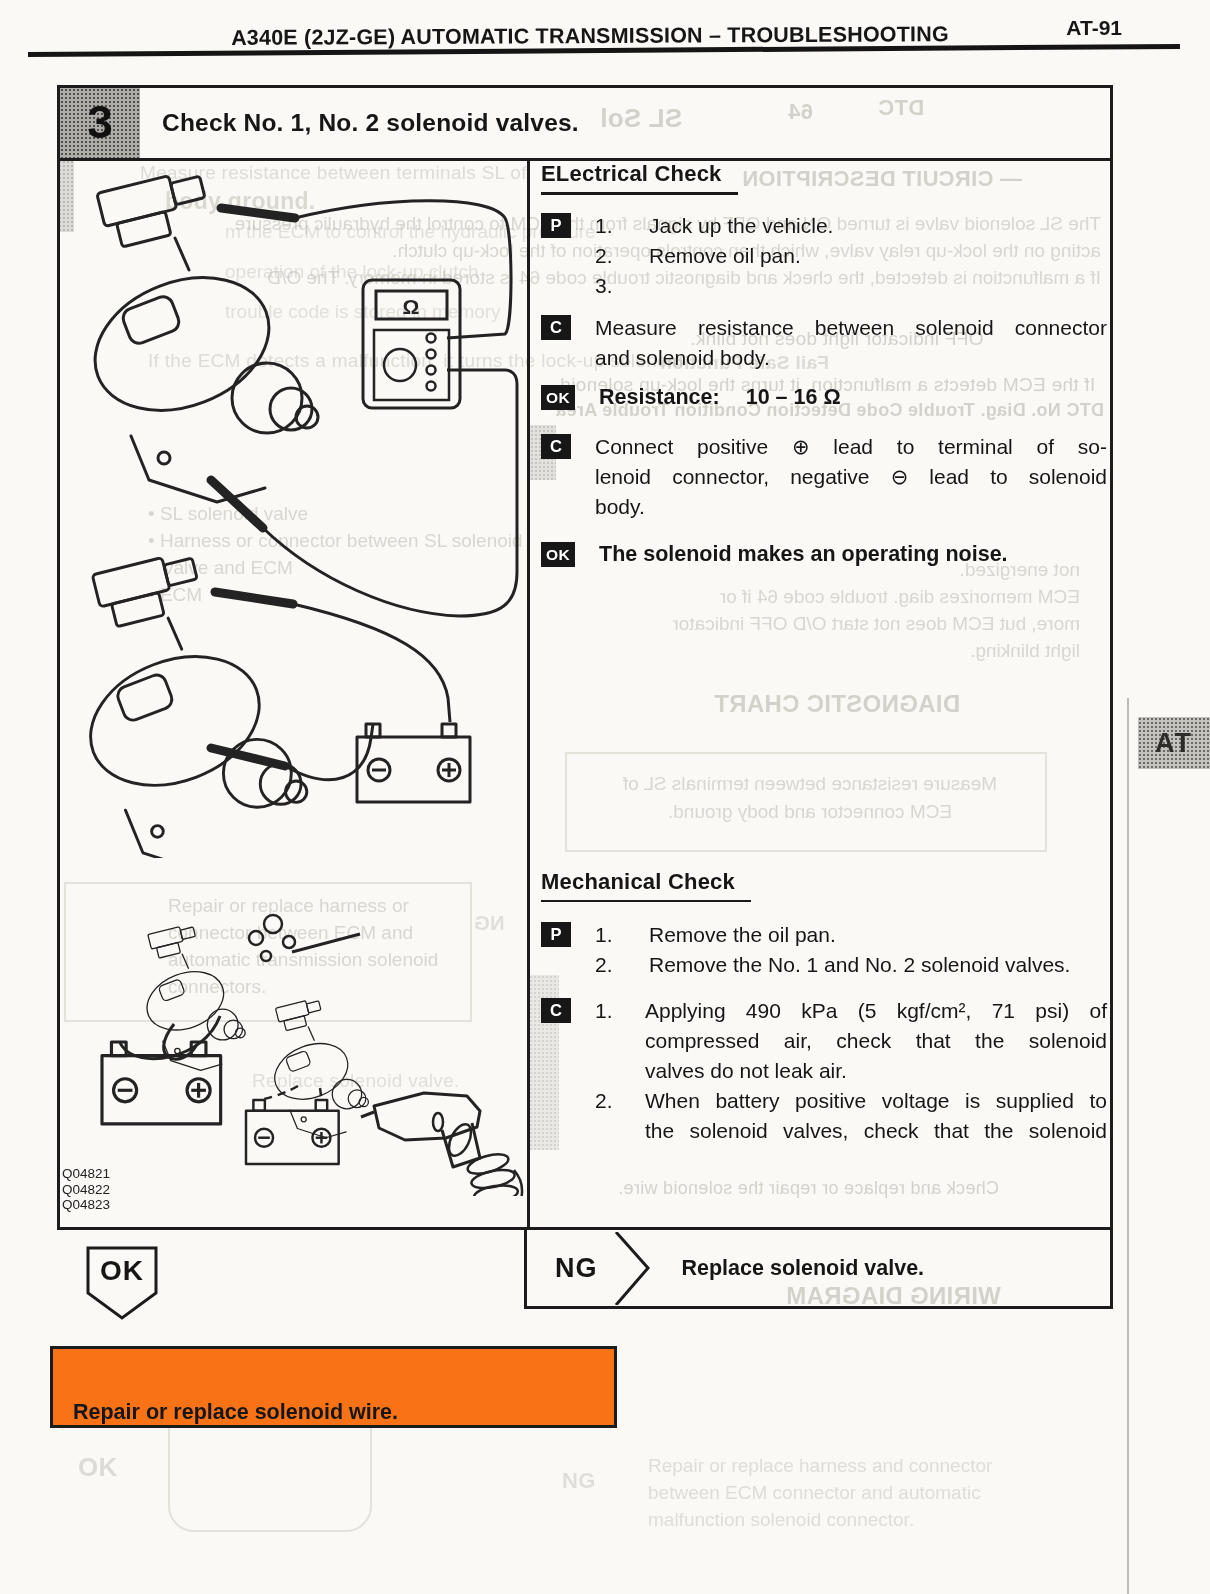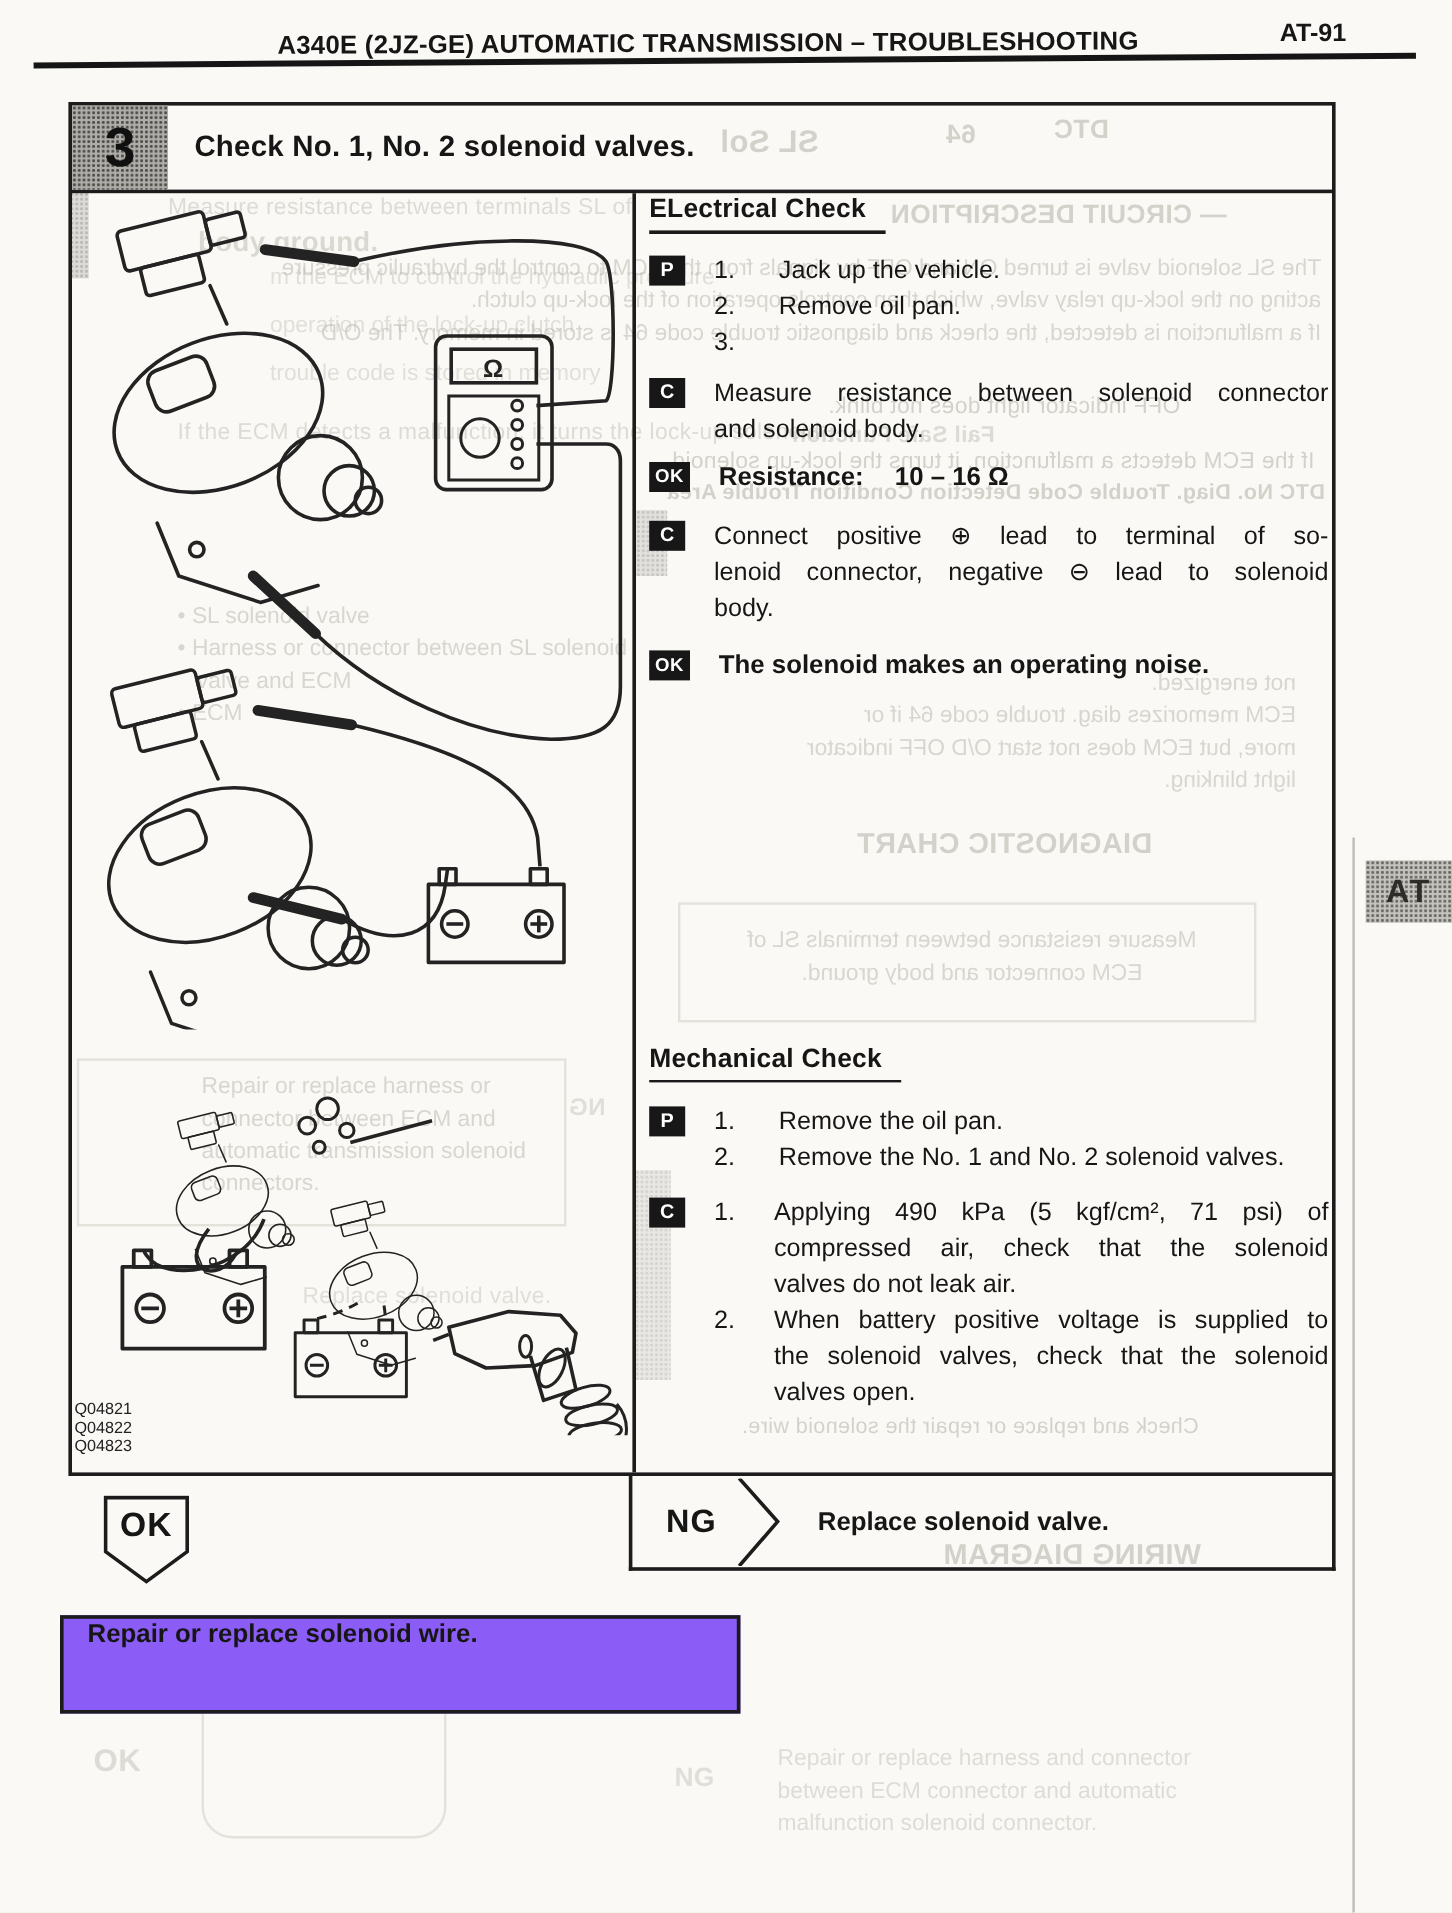--- a/index.html
+++ b/index.html
@@ -46,21 +46,21 @@
 
   
   .ng-strip{position:absolute;left:524px;top:1230px;width:589px;height:79px;border:3px solid #1c1c1c;border-top:none;
     box-sizing:border-box;display:flex;align-items:center;z-index:2;}
   .ng-label{font-size:27px;font-weight:bold;margin-left:28px;letter-spacing:1px;}
   .ng-chevron{margin-left:16px;height:73px;}
   .ng-action{font-size:21.5px;font-weight:bold;margin-left:28px;}
   .ok-arrow{position:absolute;left:86px;top:1246px;width:72px;height:74px;z-index:2;}
   .ok-arrow span{position:absolute;left:0;top:9px;width:72px;text-align:center;font-size:28px;font-weight:bold;letter-spacing:1px;}
   .repair-box{position:absolute;left:50px;top:1346px;width:567px;height:82px;border:3px solid #1c1c1c;
-    box-sizing:border-box;display:flex;align-items:flex-start;z-index:2;background:#8b5cf6;}
+    box-sizing:border-box;display:flex;align-items:flex-end;z-index:2;background:#f97316;}
   .repair-box span{font-size:21.5px;font-weight:bold;margin-left:20px;}
 
   
   .at-tab{position:absolute;left:1138px;top:717px;width:72px;height:52px;text-align:center;line-height:52px;
     font-size:27px;font-weight:bold;color:#2d2c29;letter-spacing:2px;z-index:2;
     background-color:#c3c2bd;background-image:radial-gradient(circle,#6b6963 1.05px,rgba(0,0,0,0) 1.35px);background-size:4px 4px;}
   .edge-line{position:absolute;left:1127px;top:698px;width:2px;height:896px;background:#8a8a85;opacity:.55;z-index:1;}
 
   
   .ill{position:absolute;z-index:2;}
@@ -325,21 +325,20 @@
               <div class="jl">Applying 490 kPa (5 kgf/cm², 71 psi) of</div>
               <div class="jl">compressed air, check that the solenoid</div>
               <div>valves do not leak air.</div>
             </div>
           </div>
           <div class="mstep">
             <span class="num">2.</span>
             <div class="mlines">
               <div class="jl">When battery positive voltage is supplied to</div>
               <div class="jl">the solenoid valves, check that the solenoid</div>
-              <div>valves open.</div>
             </div>
           </div>
         </div>
       </div>
 
     </div>
   </div>
 
   <div class="ng-strip">
     <span class="ng-label">NG</span>

